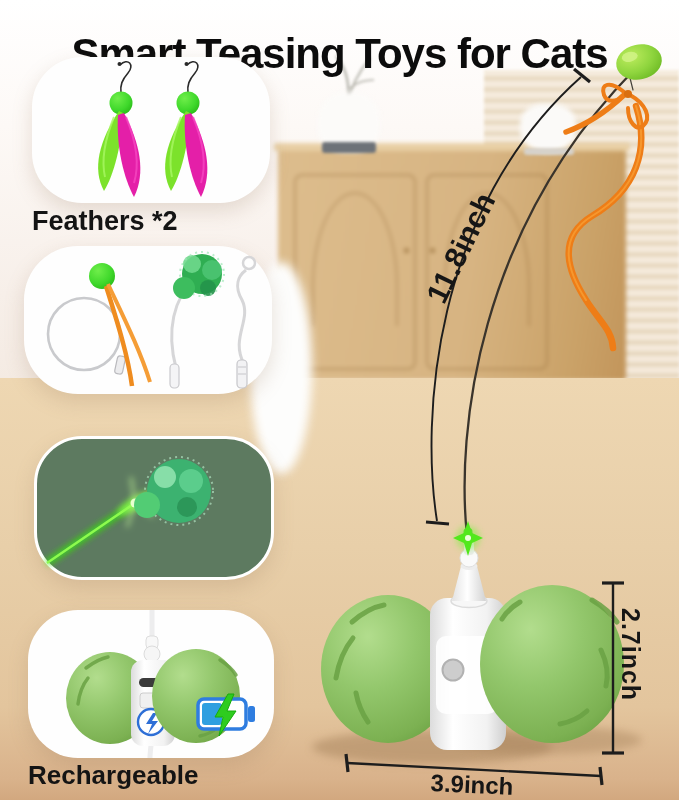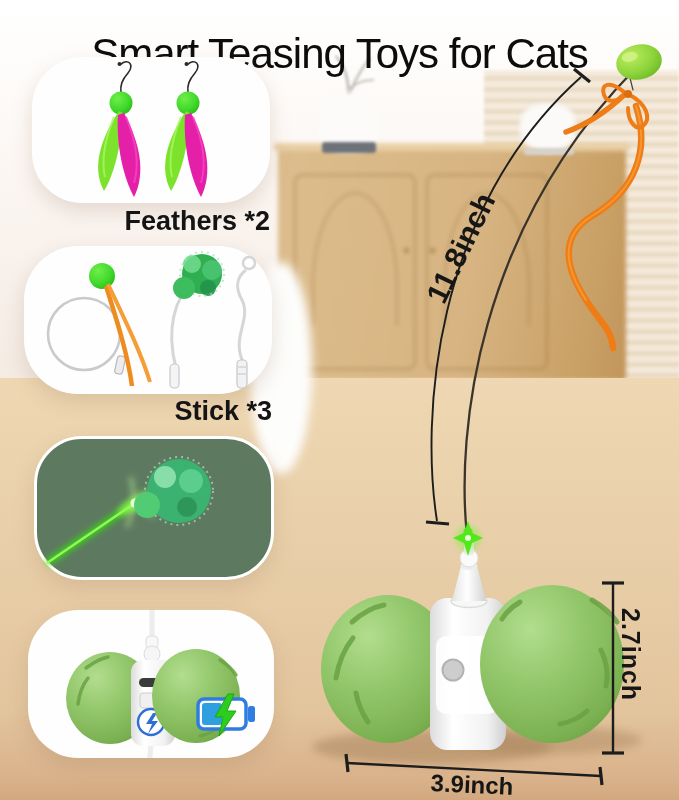--- a/index.html
+++ b/index.html
@@ -27,30 +27,30 @@
   .h-a{left:126px;} .h-b{left:152px;}
   .vase{position:absolute;filter:blur(2.5px);}
   .vase-a{left:318px;top:92px;width:62px;height:60px;background:#fcfbf9;border-radius:46% 46% 40% 40%;}
   .vase-a-base{position:absolute;left:322px;top:142px;width:54px;height:11px;background:#6d7278;border-radius:3px;filter:blur(1.5px);}
   .branches{position:absolute;left:330px;top:48px;filter:blur(1.8px);}
   .vase-b{left:520px;top:104px;width:56px;height:48px;background:#fbfaf8;border-radius:40% 40% 46% 46%;}
   .vase-b-base{position:absolute;left:524px;top:148px;width:50px;height:7px;background:#d6d2cb;border-radius:3px;filter:blur(1.5px);}
   .side-blob{position:absolute;left:250px;top:262px;width:62px;height:212px;background:#fdfdfc;border-radius:50%;filter:blur(5px);}
   
   .title{position:absolute;left:0;top:0;width:679px;text-align:center;
-    font-size:42px;font-weight:normal;color:#0c0c0c;letter-spacing:-1px;line-height:52px;}
+    font-size:42px;font-weight:bold;color:#0c0c0c;letter-spacing:-1px;line-height:52px;}
   
   .card{position:absolute;background:#fefefe;border-radius:50px;
     box-shadow:0 8px 20px rgba(150,120,90,.22);}
   .card-feathers{left:32px;top:57px;width:238px;height:146px;}
   .card-stick{left:24px;top:246px;width:248px;height:148px;border-radius:54px;}
   .card-led{left:34px;top:436px;width:234px;height:138px;background:#5d7a60;border:3px solid #fff;border-radius:48px;}
   .card-recharge{left:28px;top:610px;width:246px;height:148px;}
   .card svg{display:block;}
-  .feat-label{position:absolute;text-align:right;font-weight:bold;color:#141414;font-size:27px;}
+  .feat-label{position:absolute;text-align:left;font-weight:bold;color:#141414;font-size:27px;}
   .lbl-feathers{left:32px;top:206px;width:238px;}
   .lbl-stick{left:24px;top:396px;width:248px;}
   .lbl-led{left:34px;top:578px;width:234px;}
   .lbl-recharge{left:28px;top:760px;width:246px;font-size:26px;}
   
   .measure-label{position:absolute;font-weight:bold;color:#161616;}
   .m-wand{left:391px;top:231px;width:140px;text-align:center;font-size:30px;transform:rotate(-64deg);}
   .m-height{left:616px;top:608px;height:120px;font-size:25px;writing-mode:vertical-rl;letter-spacing:1px;}
   .m-width{left:402px;top:771px;width:140px;text-align:center;font-size:24px;transform:rotate(2.6deg);}
   .toy-scene{position:absolute;left:0;top:0;}
@@ -247,21 +247,20 @@
       </g>
       <g>
         <path d="M220,118 C206,92 228,74 218,54 C210,40 214,30 222,24" stroke="#d6d6d8" stroke-width="3" fill="none"></path>
         <circle cx="225" cy="17" r="6" stroke="#d6d6d8" stroke-width="2.5" fill="none"></circle>
         <rect x="213" y="114" width="10" height="28" rx="4" fill="#f2f2f4" stroke="#c6c6ca" stroke-width="1.2"></rect>
         <line x1="214" y1="121" x2="222" y2="121" stroke="#c6c6ca" stroke-width="1"></line>
         <line x1="214" y1="128" x2="222" y2="128" stroke="#c6c6ca" stroke-width="1"></line>
       </g>
     </svg>
   </div>
-  <div class="feat-label lbl-stick">Stick *3</div>
 
   <div class="card card-led">
     <svg width="234" height="138" viewBox="0 0 234 138">
       <defs>
         <filter id="beamGlow" x="-60%" y="-60%" width="220%" height="220%">
           <feGaussianBlur stdDeviation="3"></feGaussianBlur>
         </filter>
       </defs>
       <g>
         <path d="M10,124 L98,64" stroke="#35e60d" stroke-width="6" filter="url(#beamGlow)" opacity="0.9"></path>
@@ -308,18 +307,19 @@
           <path d="M172,126 q10,-2 17,-8"></path>
       </g>
       <g transform="translate(196,104)">
         <rect x="-26" y="-15" width="48" height="30" rx="6" fill="#ffffff" stroke="#2f7de0" stroke-width="3.5"></rect>
         <rect x="24" y="-8" width="7" height="16" rx="2.5" fill="#2f7de0"></rect>
         <rect x="-22" y="-11" width="20" height="22" rx="3" fill="#2f9fe0"></rect>
         <path d="M4,-20 L-9,3 h8 L-5,22 L12,-3 h-9 L10,-20 z" fill="#2ecc1f" stroke="#17ab0c" stroke-width="1"></path>
       </g>
     </svg>
   </div>
+  <div class="feat-label lbl-recharge">Rechargeable</div>
 
   <div class="measure-label m-wand">11.8inch</div>
   <div class="measure-label m-height">2.7inch</div>
   <div class="measure-label m-width">3.9inch</div>
 
 </div>
 
 </body></html>

